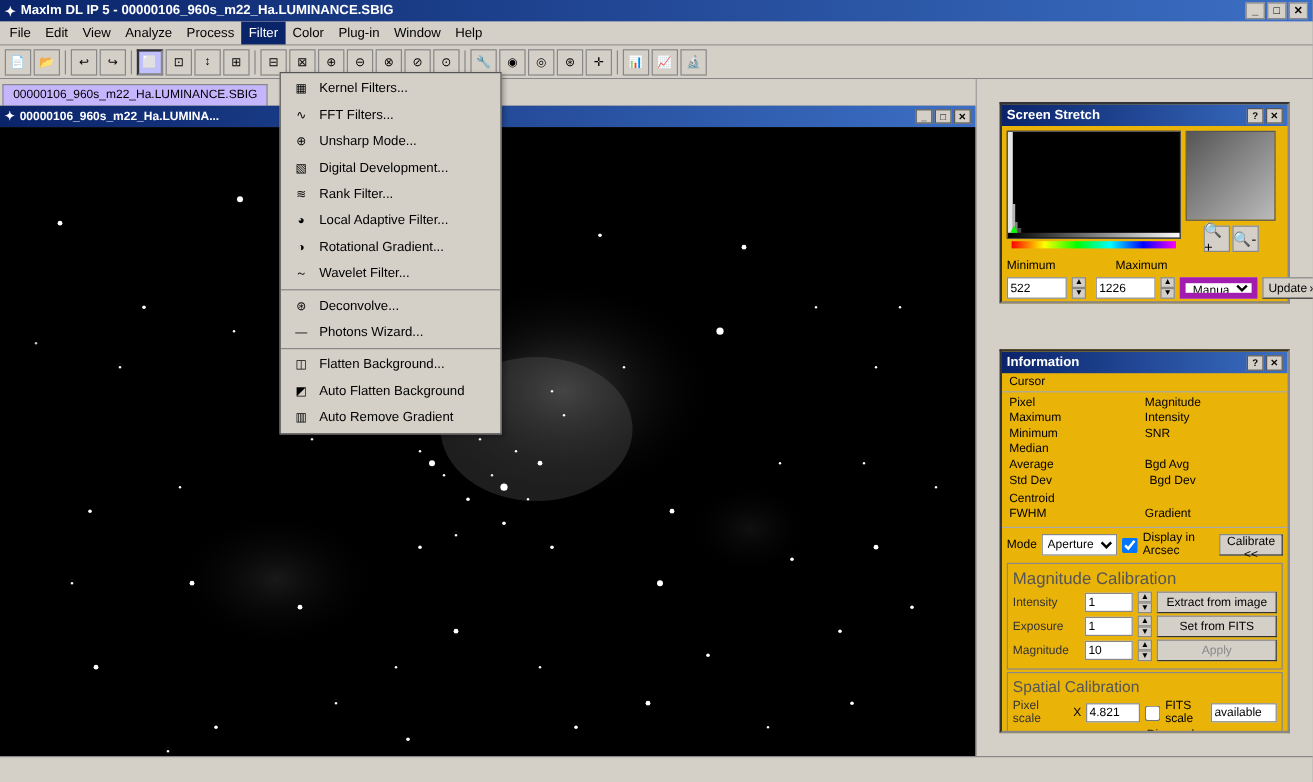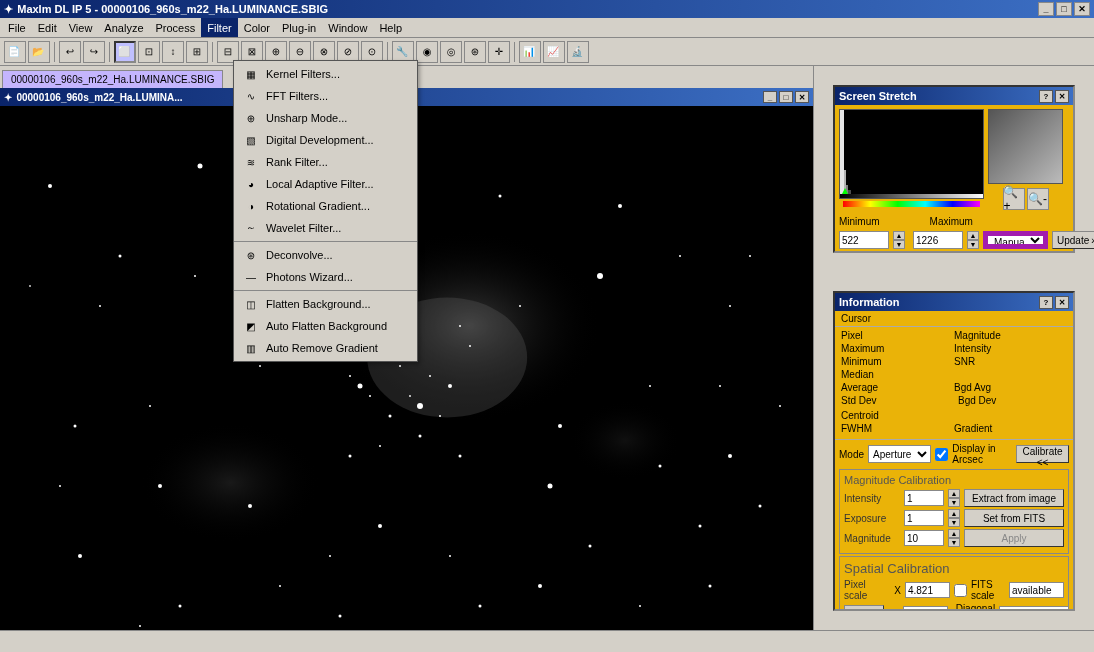--- a/index.html
+++ b/index.html
@@ -646,21 +646,21 @@
           <select class="mode-dropdown">
             <option>Aperture</option>
             <option>PSF</option>
           </select>
           <input type="checkbox" checked="" style="">
           <span style="font-size:10px;">Display in Arcsec</span>
           <button class="calibrate-btn">Calibrate &lt;&lt;</button>
         </div>
 
         <div class="section-box">
-          <div style="font-size:11px; margin-bottom:3px; font-weight:normal; color:#555;">
+          <div style="font-size:14px; margin-bottom:3px; font-weight:normal; color:#555;">
             <span>Magnitude Calibration</span>
           </div>
           <div class="section-row">
             <span class="section-label">Intensity</span>
             <input class="small-input" type="text" value="1" style="">
             <div class="spin-group">
               <div class="spin-btn">▲</div>
               <div class="spin-btn">▼</div>
             </div>
             <button class="section-btn">Extract from image</button>

